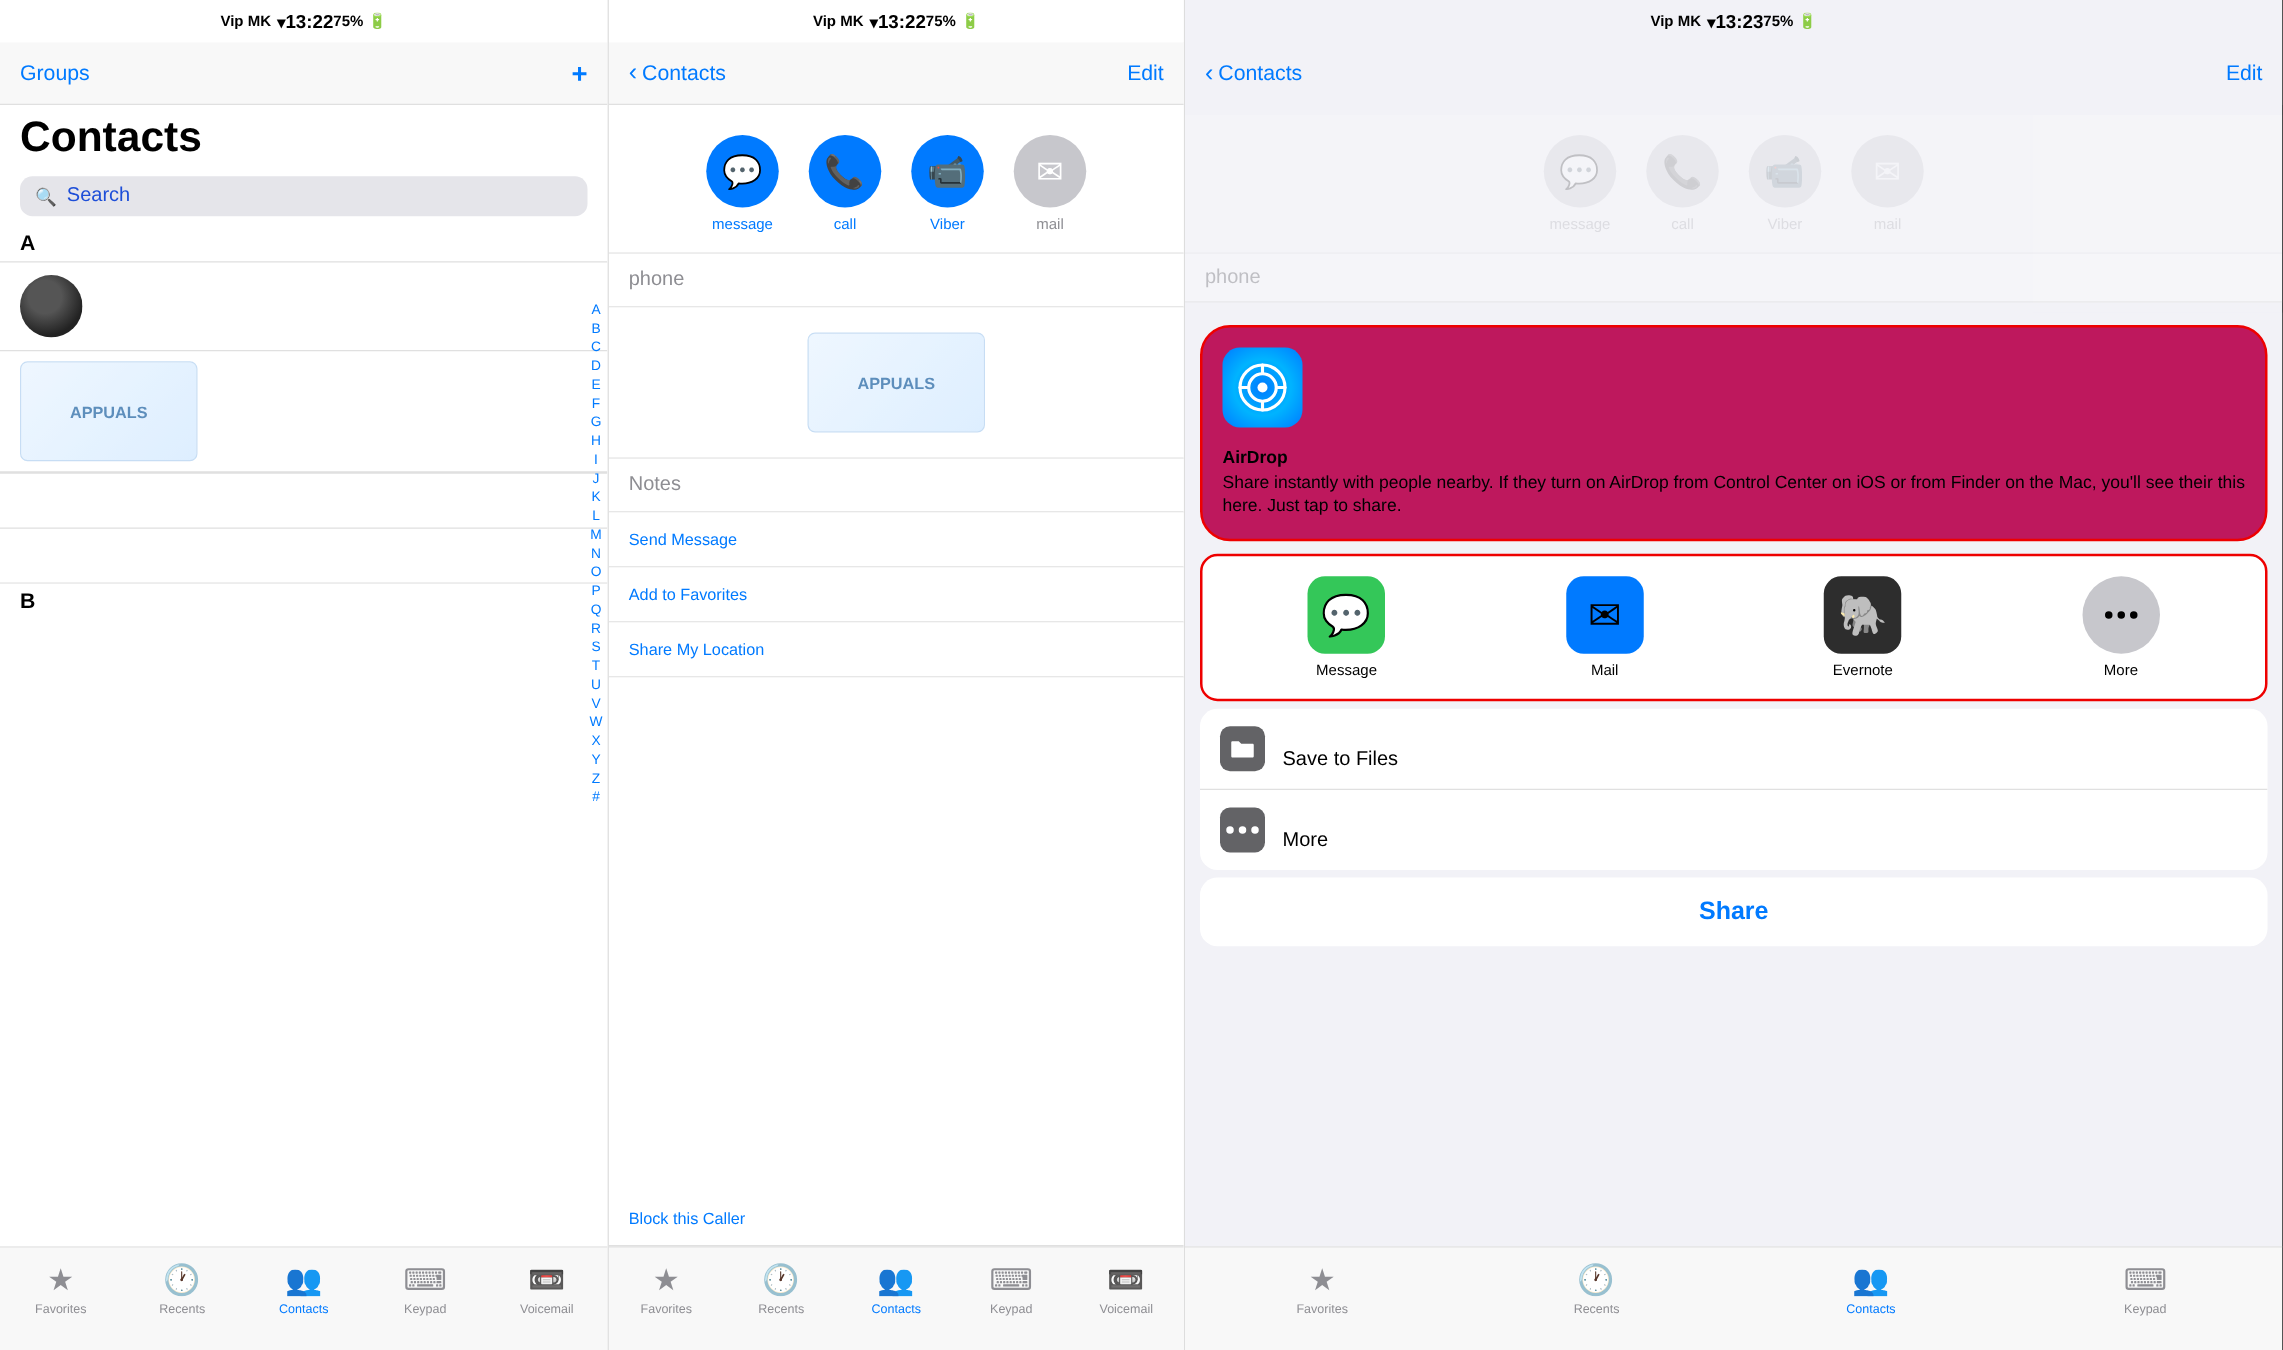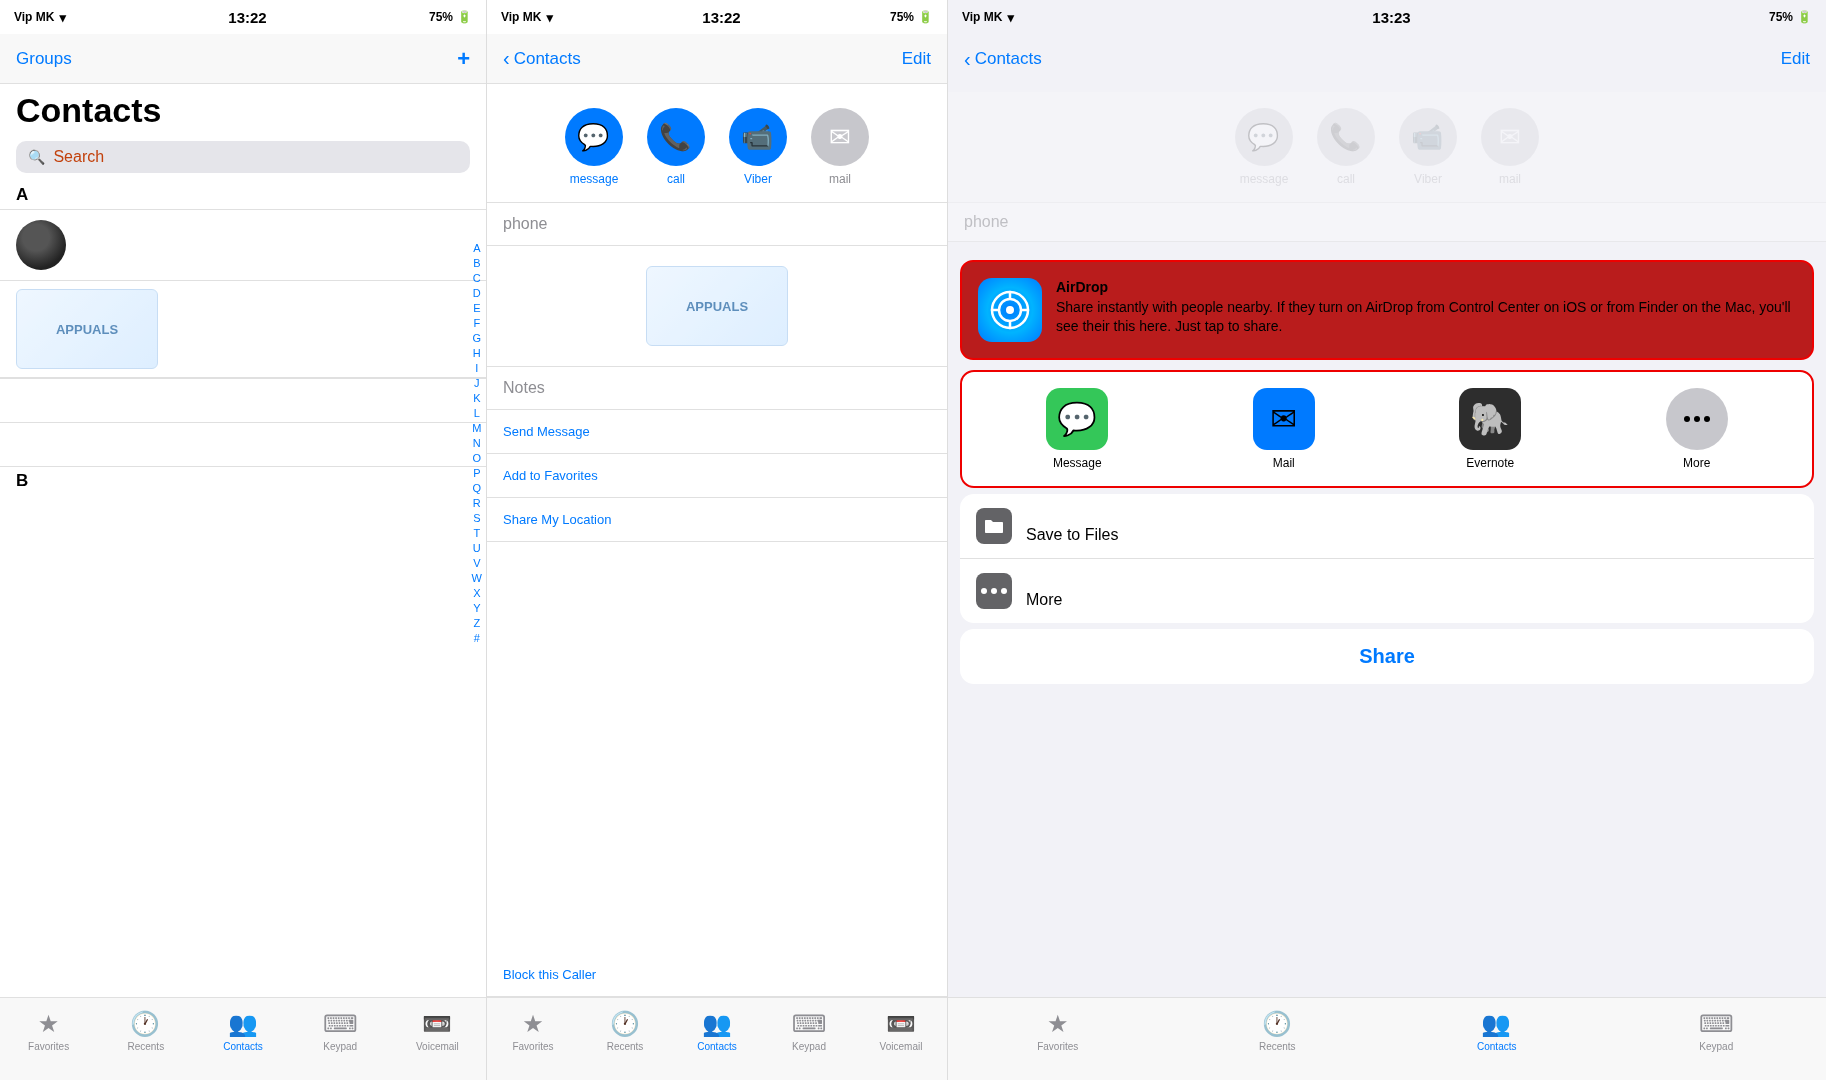--- a/index.html
+++ b/index.html
@@ -38,21 +38,21 @@
     
     .panel-3 {
       width: 878px;
       height: 1080px;
       background: #f2f2f7;
     }
 
     
     .status-bar {
       display: flex;
-      justify-content: space-between;
+      justify-content: center;
       align-items: center;
       padding: 4px 14px;
       height: 34px;
       background: #fff;
       font-size: 13px;
       font-weight: 600;
     }
     .status-bar .left { display: flex; align-items: center; gap: 5px; }
     .status-bar .center { font-weight: 700; font-size: 15px; }
     .status-bar .right { display: flex; align-items: center; gap: 4px; font-size: 12px; }
@@ -107,21 +107,21 @@
     }
     .search-bar {
       display: flex;
       align-items: center;
       background: #e5e5ea;
       border-radius: 10px;
       padding: 7px 12px;
       gap: 8px;
     }
     .search-icon-char { color: #8e8e93; font-size: 14px; }
-    .search-input-text { color: #c2410c; font-size: 16px; }
+    .search-input-text { color: #1d4ed8; font-size: 16px; }
 
     
     .contact-list {
       flex: 1;
       overflow-y: auto;
       background: #fff;
       position: relative;
     }
     .section-header {
       padding: 4px 16px;
@@ -303,28 +303,29 @@
     .phone-label {
       padding: 10px 16px;
       font-size: 16px;
       color: #8e8e93;
       background: #fff;
       border-bottom: 1px solid #e0e0e0;
     }
 
     
     .airdrop-section {
-      background: #b91c1c;
-      border-radius: 13px;
+      background: #be185d;
+      border-radius: 24px;
       margin: 10px 12px;
       padding: 16px;
       display: flex;
       align-items: flex-start;
       gap: 14px;
       border: 2px solid #e00;
+      flex-direction: column;
     }
     .airdrop-icon {
       width: 64px;
       height: 64px;
       border-radius: 14px;
       background: radial-gradient(circle at 50% 50%, #007AFF 0%, #00b4ff 50%, #007AFF 100%);
       display: flex;
       align-items: center;
       justify-content: center;
       flex-shrink: 0;

